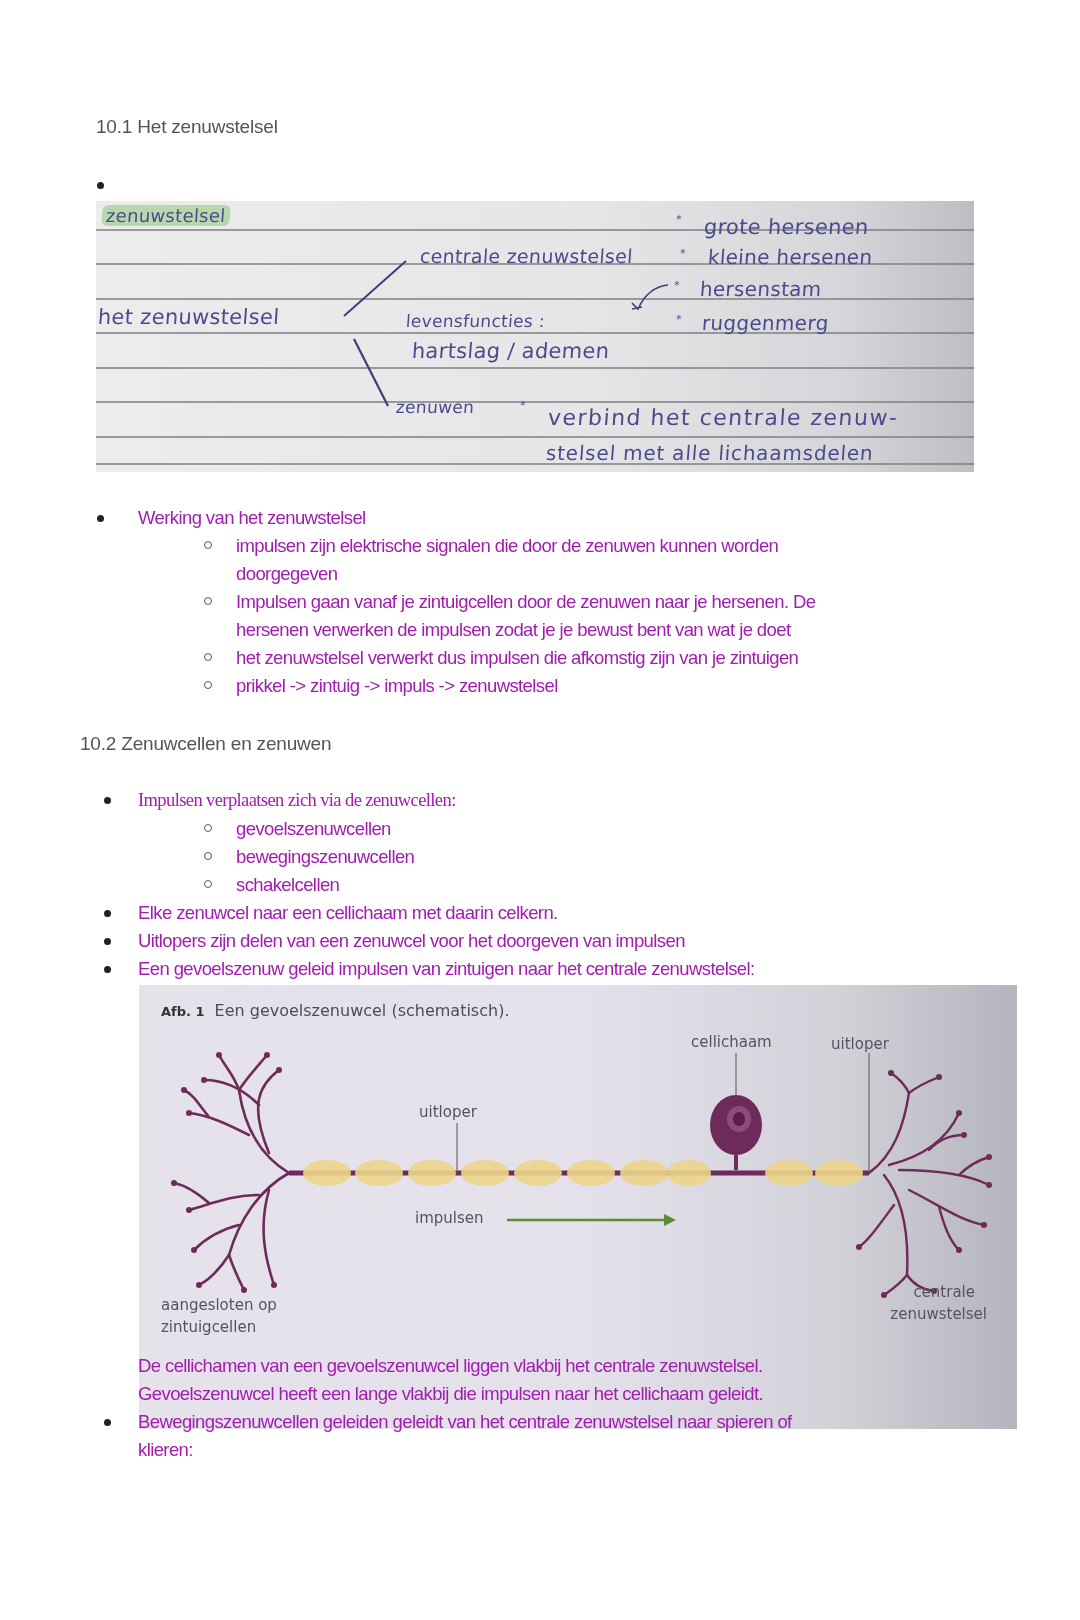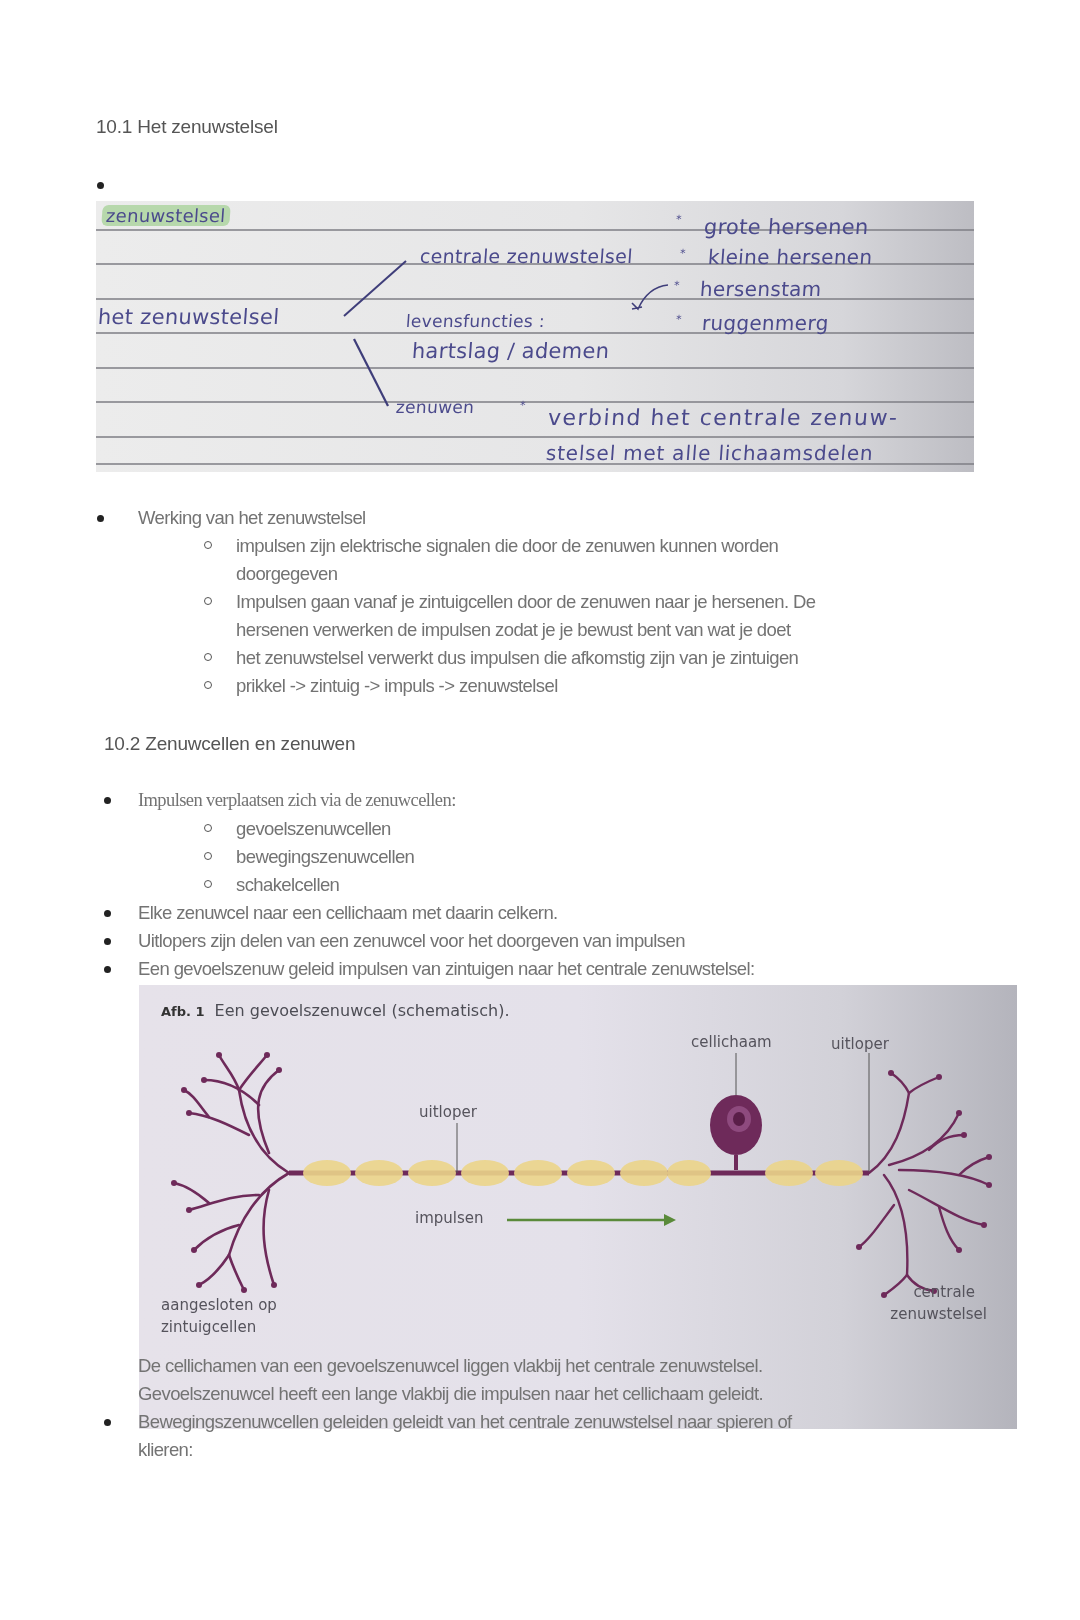--- a/index.html
+++ b/index.html
@@ -2,21 +2,21 @@
 <html><head>
   <meta charset="utf-8">
   <style>
     html, body { margin: 0; padding: 0; }
     body {
       width: 1080px; height: 1620px; background: #ffffff; position: relative;
       font-family: "Liberation Sans", sans-serif; color: #444; overflow: hidden;
     }
     .abs { position: absolute; }
     .heading { font-size: 19px; color: #555; letter-spacing: -0.2px; }
-    .txt { font-size: 18.5px; color: #737373; letter-spacing: -0.6px; white-space: nowrap; line-height: 28px; }
+    .txt { font-size: 18.5px; color: #a21caf; letter-spacing: -0.6px; white-space: nowrap; line-height: 28px; }
     .dot { position: absolute; width: 7px; height: 7px; border-radius: 50%; background: #222; }
     .ring { position: absolute; width: 6px; height: 6px; border-radius: 50%; border: 1.6px solid #555; }
 
     
     .notebook {
       position: absolute; left: 96px; top: 201px; width: 878px; height: 271px;
       background: linear-gradient(90deg, #ececec 0%, #e6e6e7 55%, #d6d6da 85%, #bdbdc3 100%);
       overflow: hidden;
     }
     .ruled {
@@ -91,21 +91,21 @@
 <div class="abs txt" style="left:236px; top:532px;">impulsen zijn elektrische signalen die door de zenuwen kunnen worden</div>
 <div class="abs txt" style="left:236px; top:560px;">doorgegeven</div>
 <div class="ring" style="left:204px; top:597px;"></div>
 <div class="abs txt" style="left:236px; top:588px;">Impulsen gaan vanaf je zintuigcellen door de zenuwen naar je hersenen. De</div>
 <div class="abs txt" style="left:236px; top:616px;">hersenen verwerken de impulsen zodat je je bewust bent van wat je doet</div>
 <div class="ring" style="left:204px; top:653px;"></div>
 <div class="abs txt" style="left:236px; top:644px;">het zenuwstelsel verwerkt dus impulsen die afkomstig zijn van je zintuigen</div>
 <div class="ring" style="left:204px; top:681px;"></div>
 <div class="abs txt" style="left:236px; top:672px;">prikkel -&gt; zintuig -&gt; impuls -&gt; zenuwstelsel</div>
 
-<div class="abs heading" style="left:104px; top:733px;">10.2 Zenuwcellen en zenuwen</div>
+<div class="abs heading" style="left:80px; top:733px;">10.2 Zenuwcellen en zenuwen</div>
 
 <div class="dot" style="left:104px; top:797px;"></div>
 <div class="abs txt" style="left:138px; top:786px;font-family:Liberation Serif, serif;">Impulsen verplaatsen zich via de zenuwcellen:</div>
 <div class="ring" style="left:204px; top:824px;"></div>
 <div class="abs txt" style="left:236px; top:815px;">gevoelszenuwcellen</div>
 <div class="ring" style="left:204px; top:852px;"></div>
 <div class="abs txt" style="left:236px; top:843px;">bewegingszenuwcellen</div>
 <div class="ring" style="left:204px; top:880px;"></div>
 <div class="abs txt" style="left:236px; top:871px;">schakelcellen</div>
 <div class="dot" style="left:104px; top:910px;"></div>

